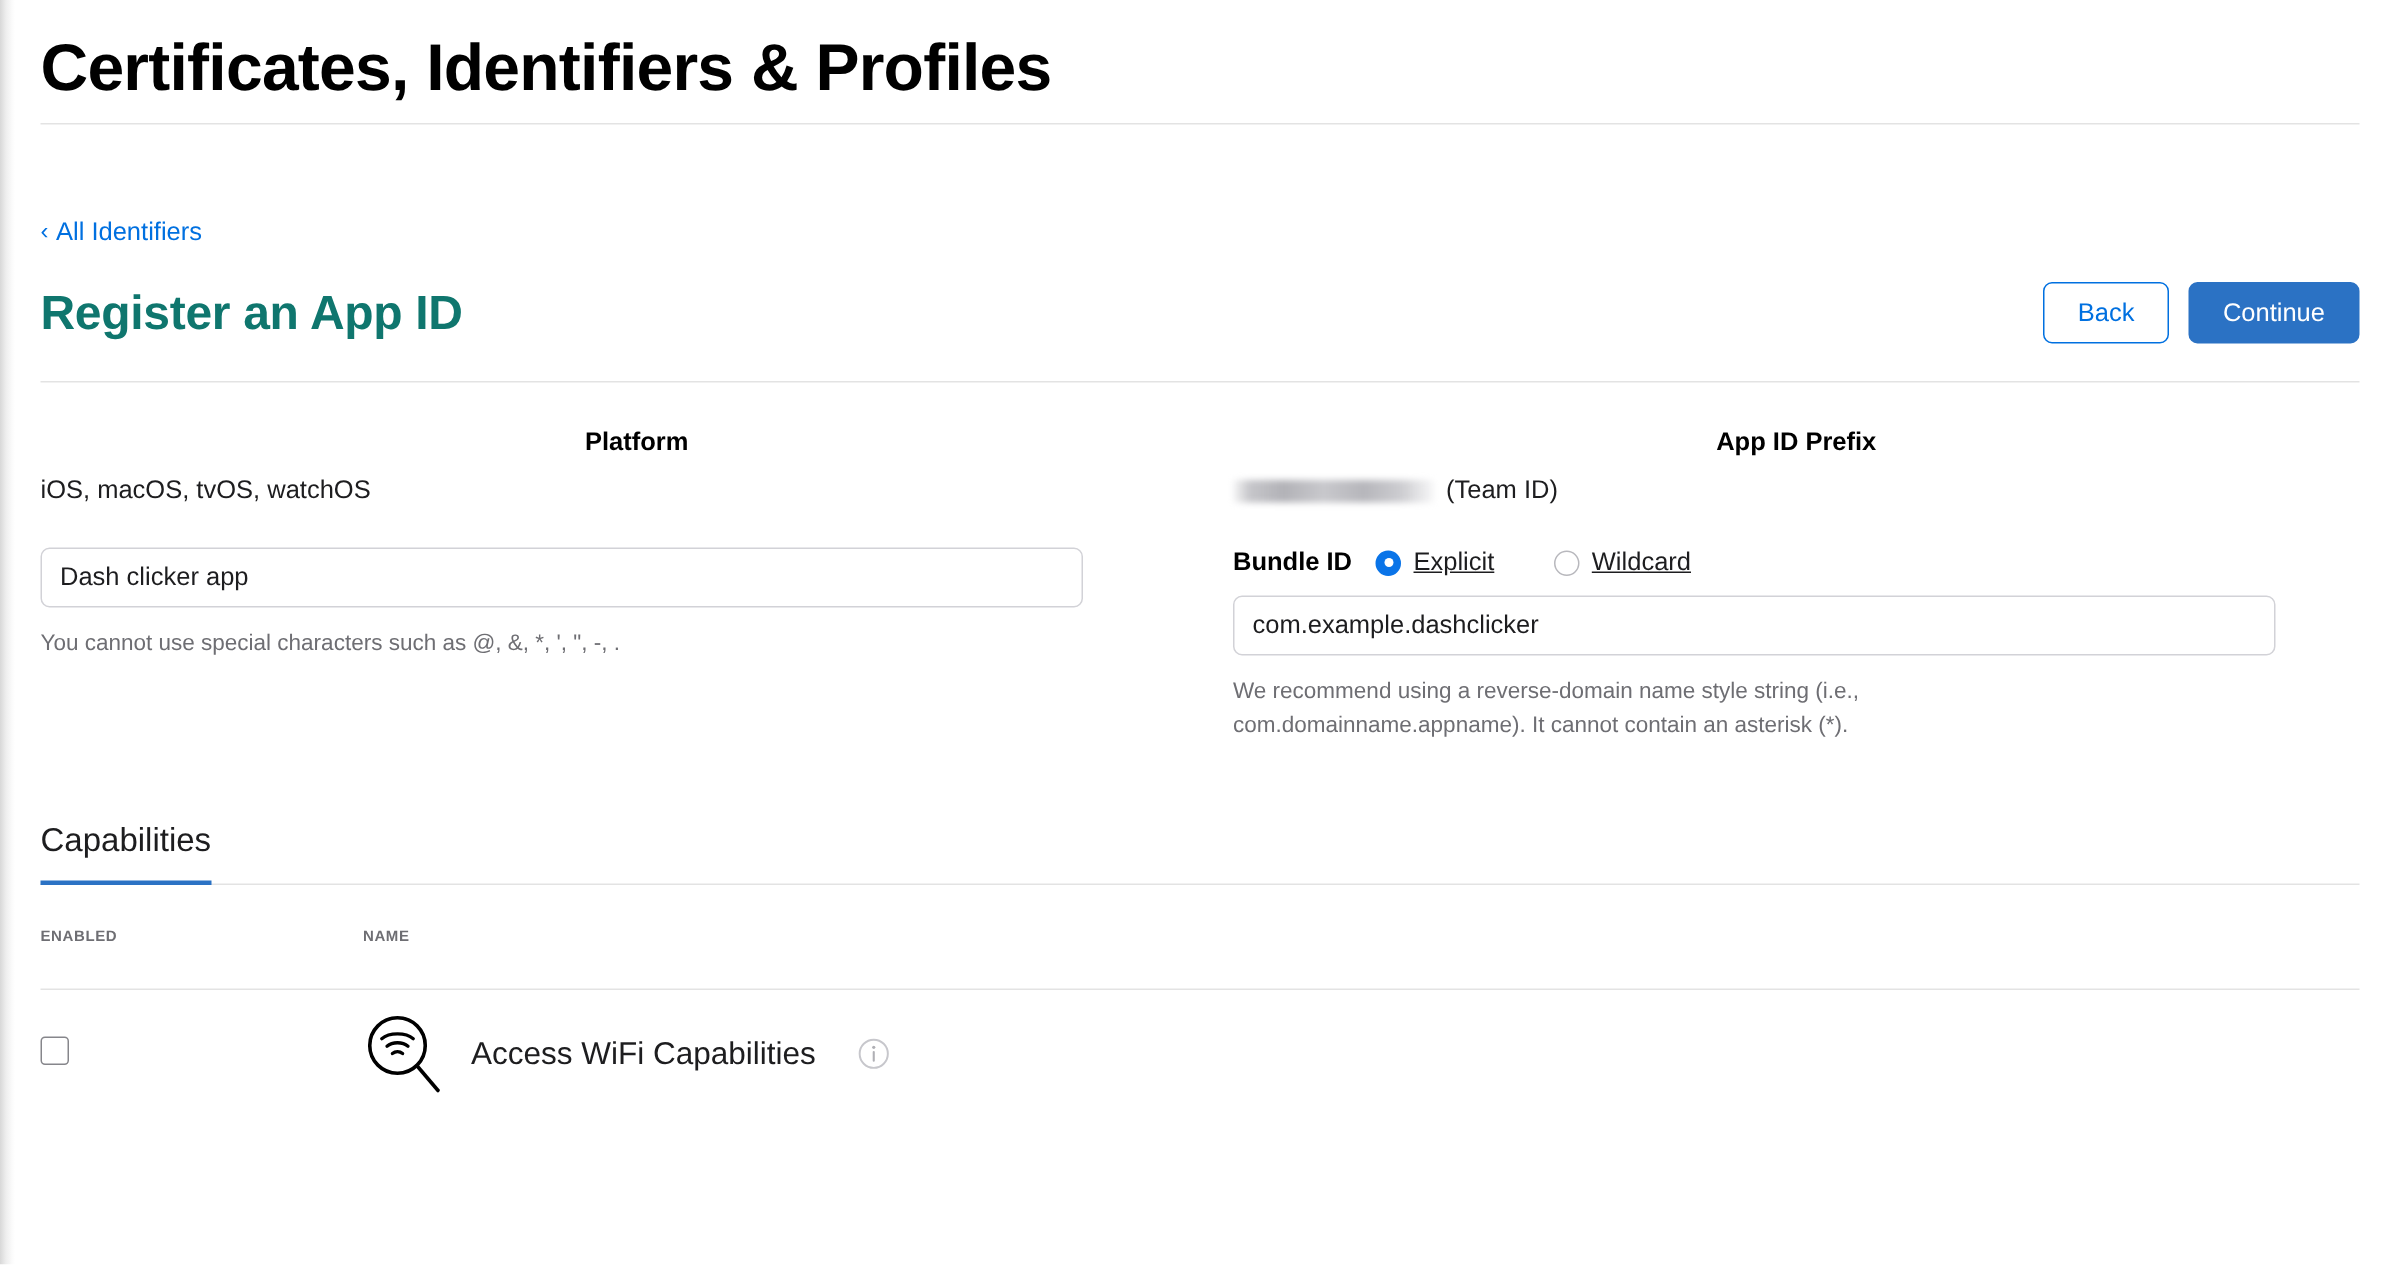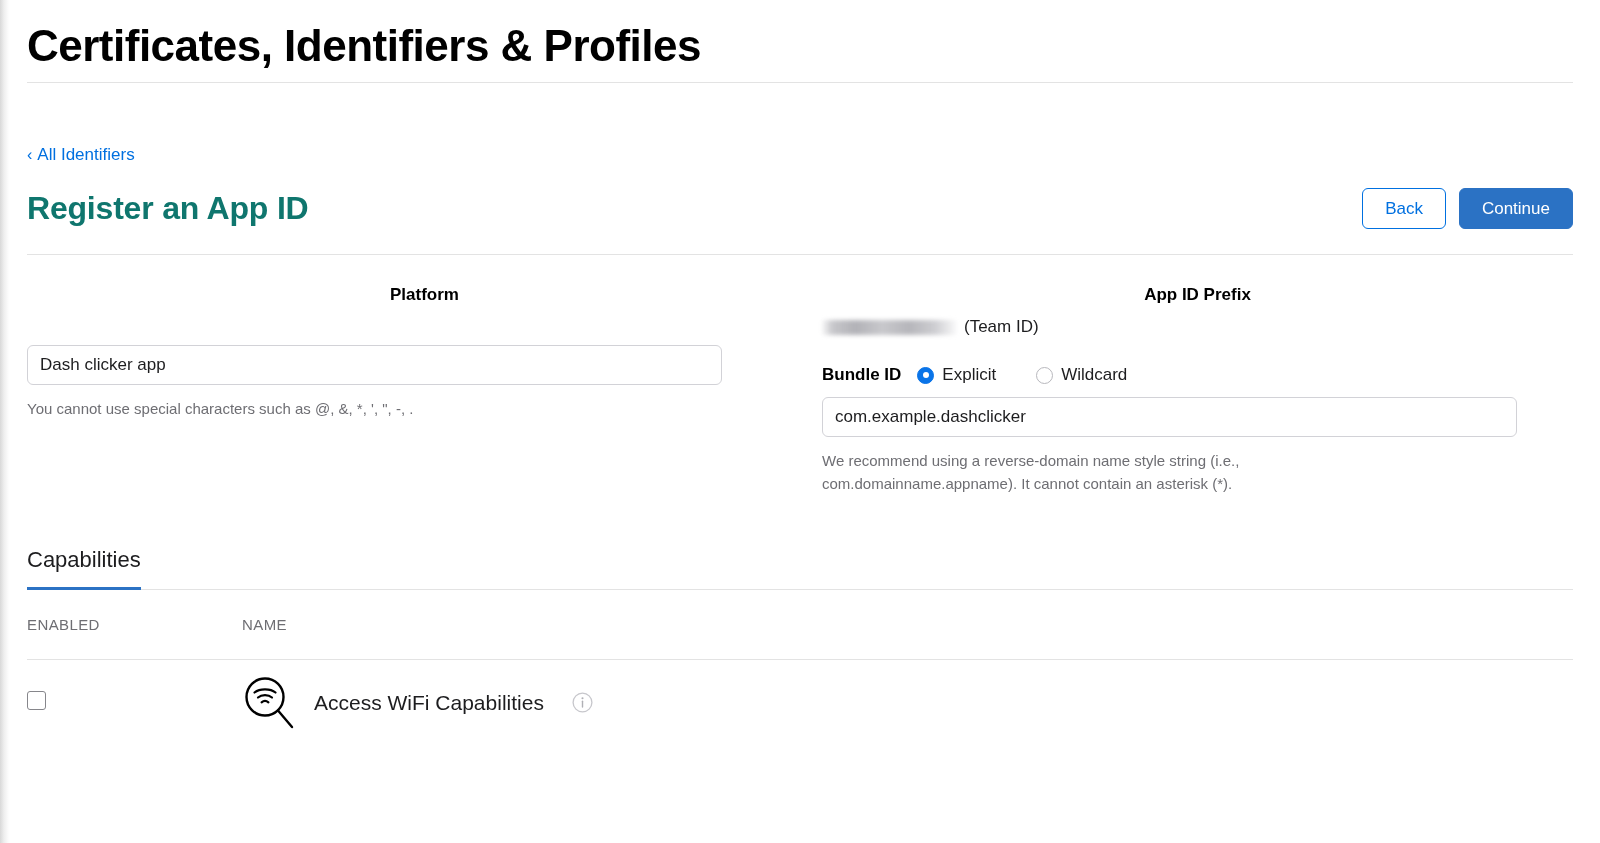--- a/index.html
+++ b/index.html
@@ -169,20 +169,21 @@
   }
   .bundle-row .field-label { margin: 0 16px 0 0; }
   .radio-opt {
     display: flex;
     align-items: center;
     gap: 8px;
     cursor: pointer;
     font-size: 17px;
     color: #1d1d1f;
     margin-right: 40px;
+    text-decoration: underline;
   }
   .radio {
     width: 17px; height: 17px;
     border-radius: 50%;
     border: 1.5px solid #b8b8bd;
     background: #fff;
     display: inline-block;
     position: relative;
     flex: none;
   }
@@ -219,24 +220,25 @@
     margin-bottom: -1px;
   }
   .tab.active { border-bottom-color: #2b72c4; }
 
   
   .table { margin: 0 27px; }
   .thead {
     display: flex;
     align-items: center;
     height: 70px;
-    font-size: 15px;
+    font-size: 10px;
     letter-spacing: 0.4px;
     color: #6e6e73;
     border-bottom: 1px solid #e3e3e3;
+    font-weight: bold;
   }
   .c-enabled { width: 215px; flex: none; }
   .c-name { flex: 1; }
 
   .trow {
     display: flex;
     align-items: center;
     height: 85px;
   }
   .checkbox {
@@ -284,20 +286,21 @@
       <button class="btn btn-primary">Continue</button>
     </div>
   </div>
   <div class="rule rule-title"></div>
 
   
   <div class="form">
 
     <div class="col">
       <p class="field-label">Platform</p>
+      <p class="field-value">iOS, macOS, tvOS, watchOS</p>
 
       <div class="blank-row"></div>
 
       <input class="text-input" type="text" value="Dash clicker app" style="">
       <p class="help">You cannot use special characters such as @, &amp;, *, ', ", -, .</p>
     </div>
 
     <div class="col">
       <p class="field-label">App ID Prefix</p>
       <div class="redacted-line">

